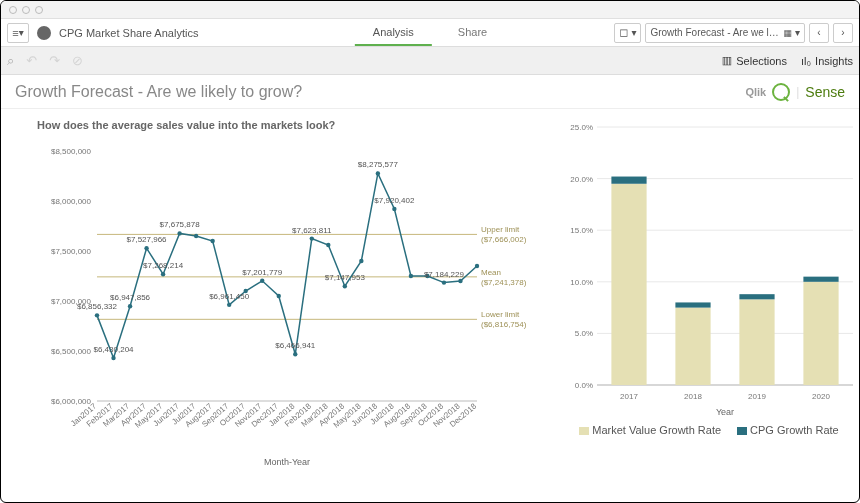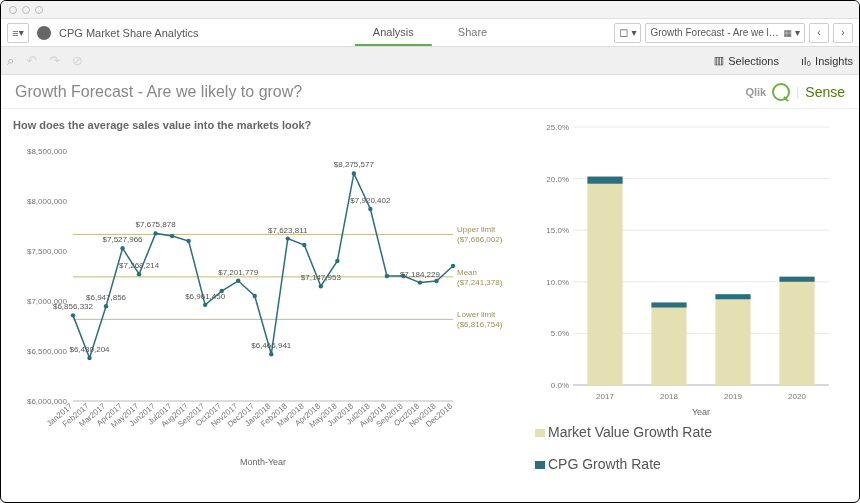--- a/index.html
+++ b/index.html
@@ -31,42 +31,42 @@
   
   .sheet-header { height:34px; display:flex; align-items:center; padding:0 14px; border-bottom:1px solid #eee;text-align:right;}
   .sheet-title { font-size:16px; color:#888; font-weight:400;}
   .qlik-logo { margin-left:auto; display:flex; align-items:center; gap:6px; color:#999;}
   .qlik-text { font-weight:bold; font-size:11px;}
   .qlik-sense { font-size:14px; color:#4d7c0f;}
   .q-circle { width:18px;height:18px; border:2px solid #6cb33f; border-radius:50%; position:relative;}
   .q-circle:after { content:""; position:absolute; right:-1px; bottom:-1px; width:6px;height:2px; background:#6cb33f; transform:rotate(45deg);}
 
   
-  .content { display:flex; padding:10px 12px 8px 12px; gap:12px; height:calc(100% - 18px - 28px - 28px - 34px);}
+  .content { display:flex; padding:10px 12px 8px 12px; gap:12px; height:calc(100% - 18px - 28px - 28px - 34px);margin-left:24px;}
   .chart-panel { position:relative;}
   .chart-title { font-size:11px; font-weight:bold; color:#666; margin-bottom:10px;}
 
   .left-panel { width:510px;}
   .right-panel { flex:1;}
 
   svg text { font-family: Arial; fill:#595959;}
   .axis-line { stroke:#bbb; stroke-width:1;}
   .grid { stroke:#e8e8e8; stroke-width:1;}
   .limit-line { stroke:#c6b77b; stroke-width:1;}
   .series-line { stroke:#2a6f7f; stroke-width:1.5; fill:none;}
   .dot { fill:#2a6f7f;}
   .val-label { font-size:8px; fill:#555;}
   .tick-label { font-size:8px; fill:#777;}
   .tick-label.rot { font-size:8px; fill:#777;}
   .limit-label { font-size:8px; fill:#9e9157;}
   .axis-title { font-size:9px; fill:#666;}
 
   .bar-mkt { fill:#e5e0b4;}
   .bar-cpg { fill:#2a6f7f;}
-  .legend { display:flex; justify-content:center; gap:16px; font-size:14px; color:#555; margin-top:2px;flex-direction:column;}
+  .legend { display:flex; justify-content:center; gap:16px; font-size:11px; color:#555; margin-top:2px;}
   .legend-sw { display:inline-block; width:10px; height:8px; vertical-align:middle; margin-right:3px;}
 
   .sheet-selector { max-width:130px; overflow:hidden; text-overflow:ellipsis; white-space:nowrap; font-size:10px;}
 </style>
 </head>
 <body>
 
 <div class="mac-titlebar">
   <span class="mac-dot"></span>
   <span class="mac-dot"></span>
@@ -109,21 +109,21 @@
     <span class="sel-icon" style="opacity:.4;">↶</span>
     <span class="sel-icon" style="opacity:.4;">↷</span>
     <span class="sel-icon" style="opacity:.4;">⊘</span>
   </div>
   <div class="sel-right">
     <div class="sel-group">
       <span style="font-size:11px;">▥</span>
       <span>Selections</span>
     </div>
     <div class="sel-group">
-      <span style="font-size:11px;margin-left:8px;">ıl₀</span>
+      <span style="font-size:11px;">ıl₀</span>
       <span>Insights</span>
     </div>
   </div>
 </div>
 
 <div class="sheet-header">
   <div class="sheet-title">Growth Forecast - Are we likely to grow?</div>
   <div class="qlik-logo">
     <span class="qlik-text">Qlik</span>
     <span class="q-circle"></span>

